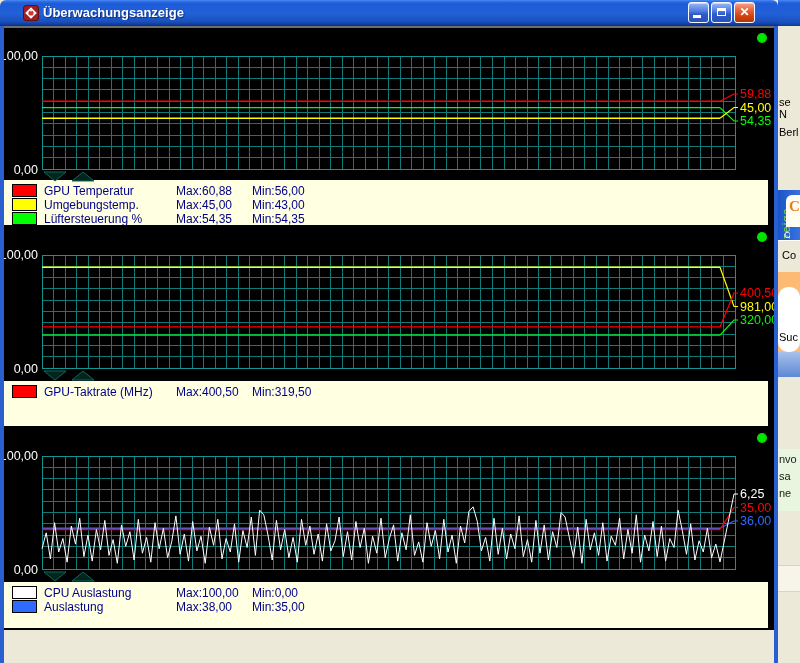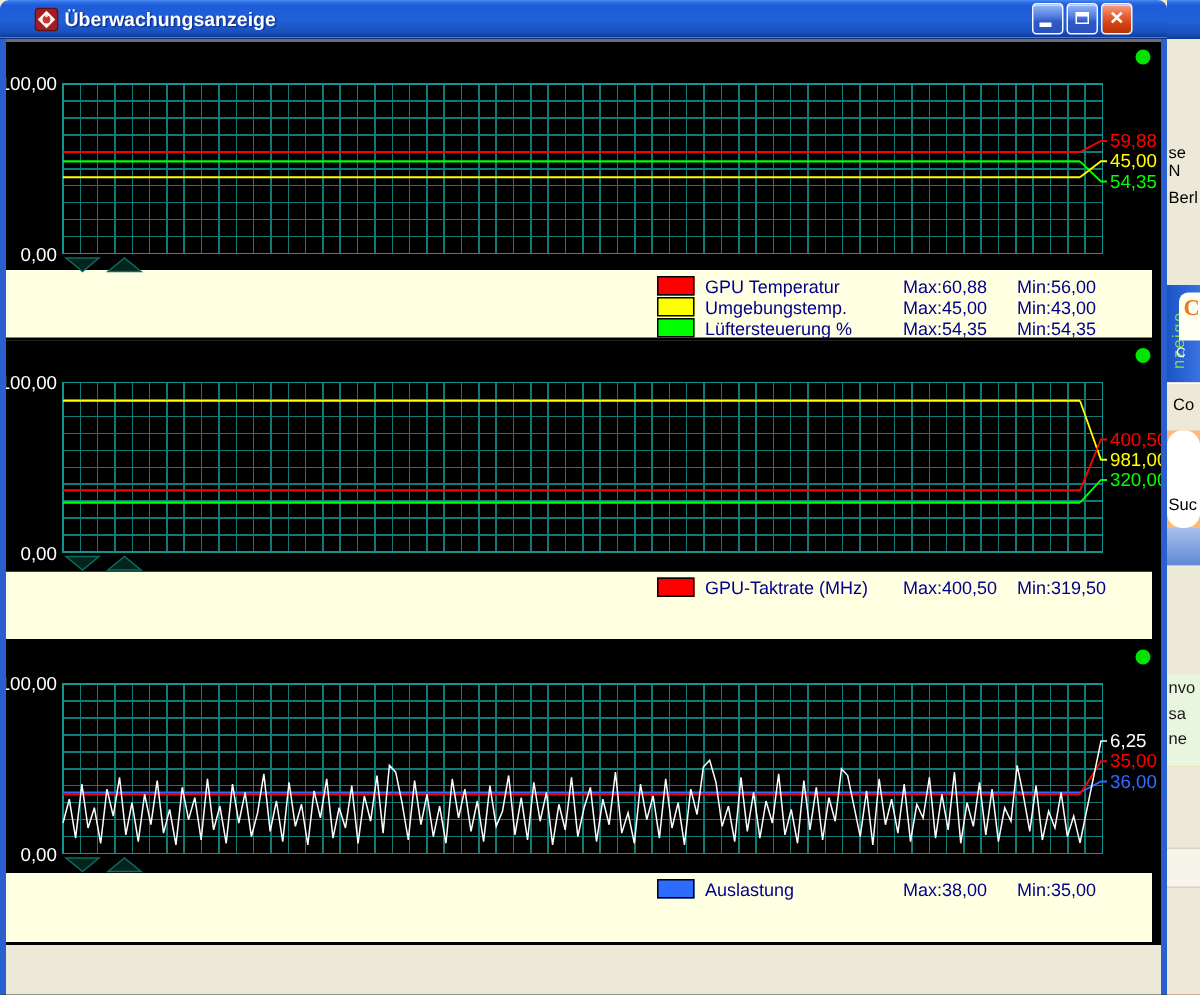--- a/index.html
+++ b/index.html
@@ -28,41 +28,41 @@
     border-left:4px solid #2a5fd0;border-right:4px solid #2a5fd0;background:#000;}
   
   .panel{width:770px;}
   .chart{position:relative;height:154px;background:#000;}
   .panel.first .chart{border-top:2px solid #6e6e6e;box-sizing:border-box;}
   .chart svg{position:absolute;left:0;top:0;}
   .legend{width:764px;height:47px;box-sizing:border-box;background:#ffffe1;
     border-bottom:2px solid #000;padding:4px 0 0 8px;}
   .panel.last .legend{height:48px;}
   .legend-row{display:flex;align-items:center;height:13px;margin-bottom:1px;
-    font-size:12px;color:#00008b;white-space:nowrap;justify-content:flex-end;}
+    font-size:12px;color:#00008b;white-space:nowrap;}
   .swatch{width:23px;height:11px;box-sizing:content-box;border:1px solid #000;margin-right:7px;flex:none;}
   .l-name{width:132px;overflow:hidden;}
   .l-max{width:76px;}
   .l-min{width:90px;}
   .bottom-strip{width:770px;height:33px;background:#ece9d8;}
   
   .bg-strip{position:absolute;left:778px;top:0;width:22px;height:663px;background:#fdba74;overflow:hidden;}
   .bgb{position:absolute;left:0;width:22px;font-size:11px;color:#000;}
   .bgb.bluebar{top:0;height:26px;background:linear-gradient(180deg,#4a8af4 0%,#2f6fe8 6%,#1e5cd8 14%,#2160d6 55%,#1a50bd 86%,#0d3a96 100%);}
   .bgb.grey1{top:26px;height:164px;background:#ece9d8;}
   .bgb.grey1 .t1{position:absolute;top:70px;left:1px;}
   .bgb.grey1 .t2{position:absolute;top:100px;left:1px;}
   .bgb.blue2{top:190px;height:65px;background:linear-gradient(90deg,#1b54c8,#3a72e0);}
   .vtab{position:absolute;top:56px;left:2px;transform:rotate(-90deg);transform-origin:0 0;
     font-size:11px;color:#8ae04c;letter-spacing:1px;white-space:nowrap;}
   .logo-box{position:absolute;top:5px;left:8px;width:14px;height:32px;background:#fffff2;
     border-radius:6px 0 0 0;color:#f07818;font-family:"Liberation Serif",serif;font-weight:bold;
     font-size:15px;padding-left:3px;box-sizing:border-box;line-height:22px;}
   .tiny-c{position:absolute;top:40px;left:6px;color:#fff;font-size:9px;}
-  .bgb.btnface{top:255px;height:32px;background:#ece9d8;border-top:1px solid #fff;
+  .bgb.btnface{top:240px;height:32px;background:#ece9d8;border-top:1px solid #fff;
     padding:8px 0 0 4px;box-sizing:border-box;}
   .bgb.white1{top:287px;height:65px;background:#fff;border-radius:10px;}
   .bgb.white1 span{position:absolute;top:44px;left:1px;}
   .bgb.blueband{top:352px;height:25px;background:linear-gradient(180deg,#a8c0ec,#5e88d4);}
   .bgb.grey2{top:377px;height:72px;background:#ece9d8;}
   .bgb.green{top:449px;height:62px;background:#e9f6df;color:#1a1a1a;line-height:17px;padding:2px 0 0 1px;box-sizing:border-box;}
   .bgb.grey3{top:511px;height:152px;background:#ece9d8;}
   .bgb.grey3 .lightband{position:absolute;top:54px;left:0;width:22px;height:25px;background:#f7f5ea;border-top:1px solid #d8d4c0;border-bottom:1px solid #d8d4c0;}
 </style>
 </head>
@@ -404,20 +404,26 @@
             <text x="736" y="70" fill="#ffffff" font-size="12.5" font-family="Liberation Sans, sans-serif">6,25</text>
             <text x="736" y="83.5" fill="#ff0000" font-size="12.5" font-family="Liberation Sans, sans-serif">35,00</text>
             <text x="736" y="97" fill="#2e6bff" font-size="12.5" font-family="Liberation Sans, sans-serif">36,00</text>
             <text x="34" y="32" text-anchor="end" fill="#ffffff" font-size="12.5" font-family="Liberation Sans, sans-serif">100,00</text>
             <text x="34" y="146" text-anchor="end" fill="#ffffff" font-size="12.5" font-family="Liberation Sans, sans-serif">0,00</text>
             <circle cx="758" cy="10" r="5" fill="#00e400"></circle>
           </svg>
         </div>
       <div class="legend">
           <div class="legend-row">
+            <span class="swatch" style="background: rgb(255, 255, 255);"></span>
+            <span class="l-name">CPU Auslastung</span>
+            <span class="l-max">Max:100,00</span>
+            <span class="l-min">Min:0,00</span>
+          </div>
+          <div class="legend-row">
             <span class="swatch" style="background: rgb(46, 107, 255);"></span>
             <span class="l-name">Auslastung</span>
             <span class="l-max">Max:38,00</span>
             <span class="l-min">Min:35,00</span>
           </div>
         </div>
     </section>
     <div class="bottom-strip"></div>
   </div>
 </div>

